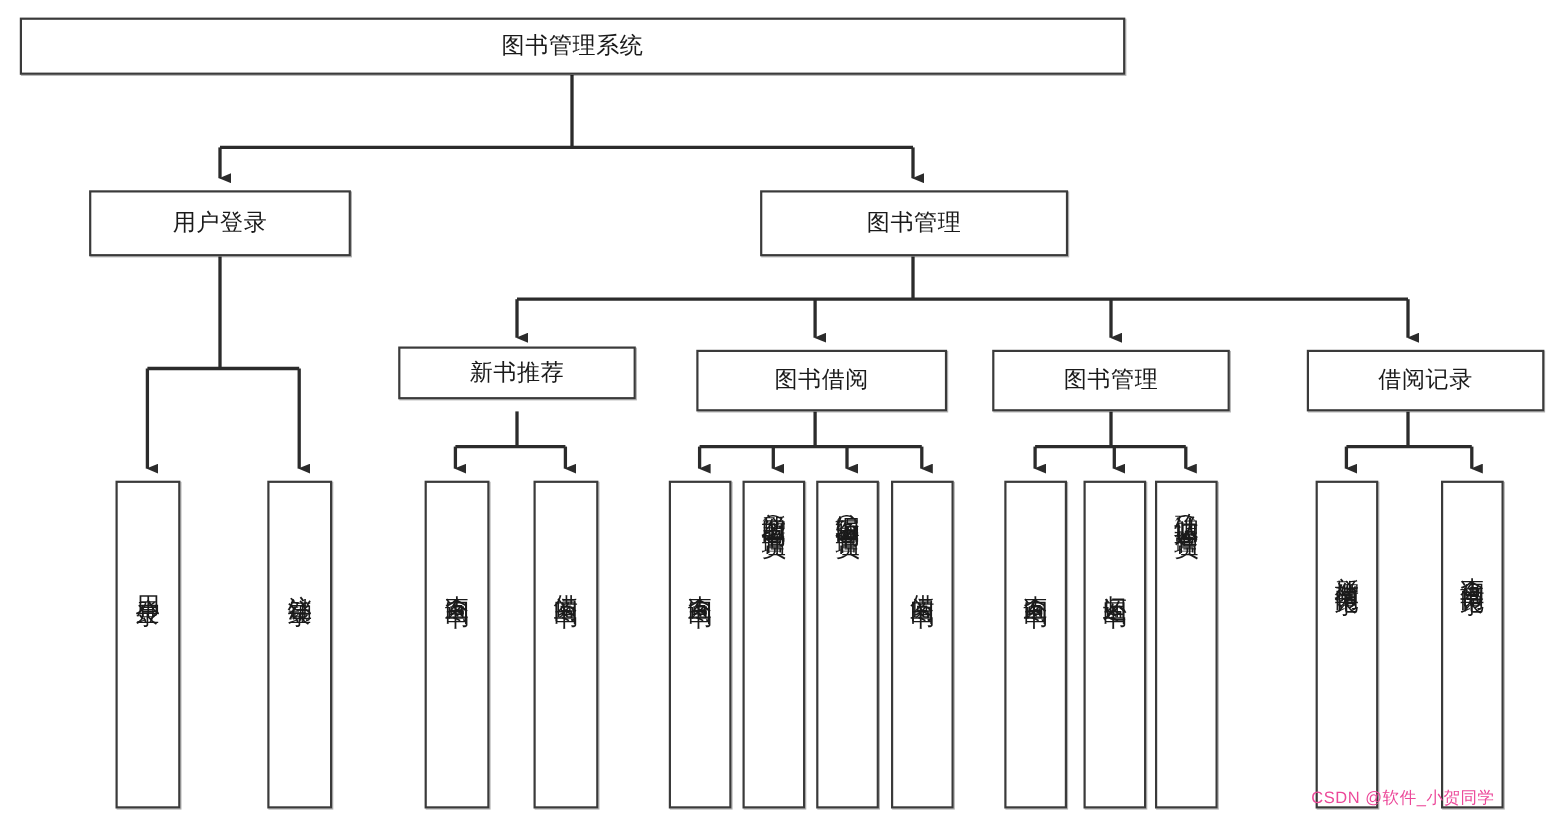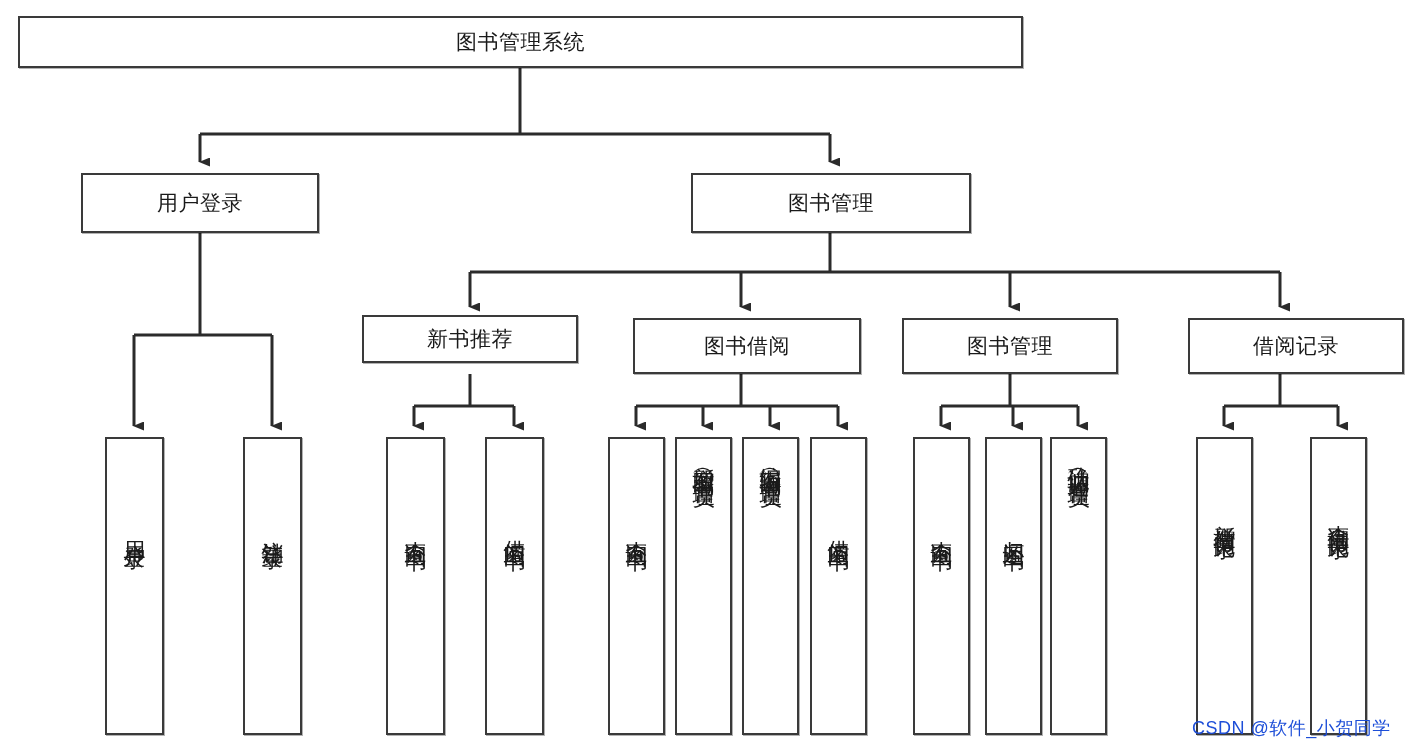--- a/index.html
+++ b/index.html
@@ -63,22 +63,22 @@
     margin-top: 78px;
   }
   .node.vertical.midlow .label {
     margin-top: 62px;
   }
   .node.vertical.top .label {
     margin-top: 4px;
   }
   .watermark {
     position: absolute;
-    color: #1d4ed8;
-    font-size: 18px;
+    color: #ec4899;
+    font-size: 15px;
     letter-spacing: 0.5px;
     white-space: pre;
     user-select: none;
   }
 </style>
 </head>
 <body>
 
 <div id="diagram-root">
 

